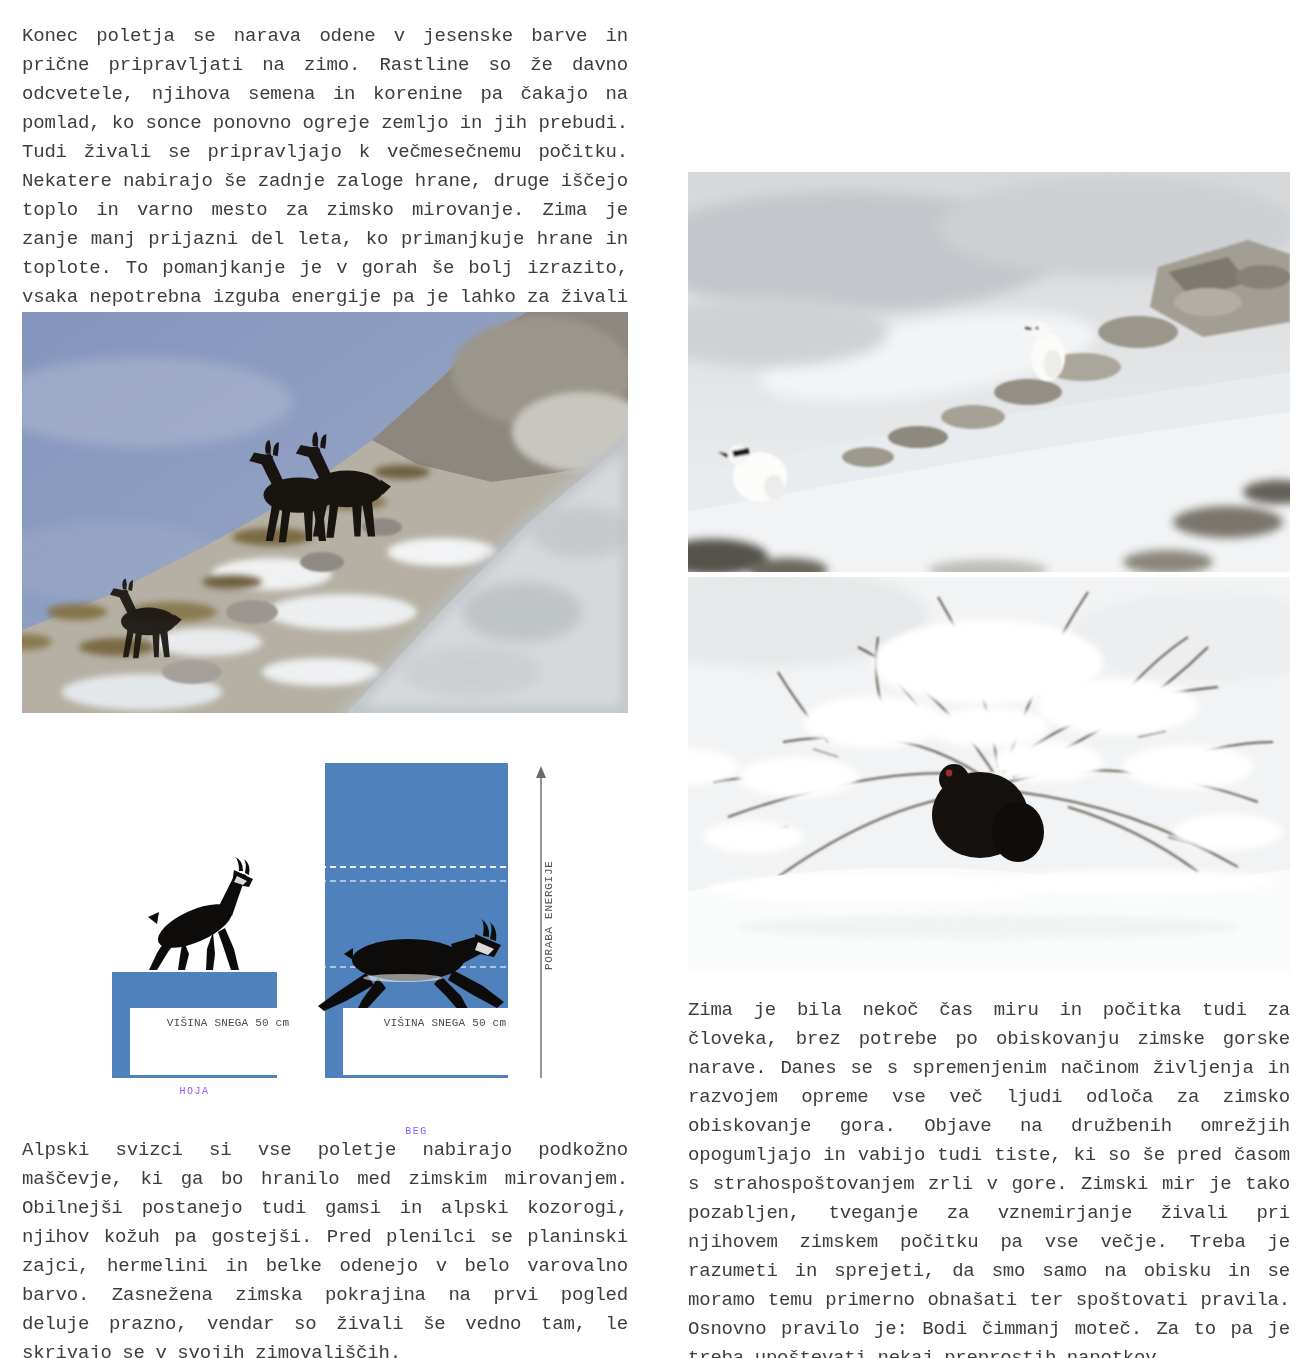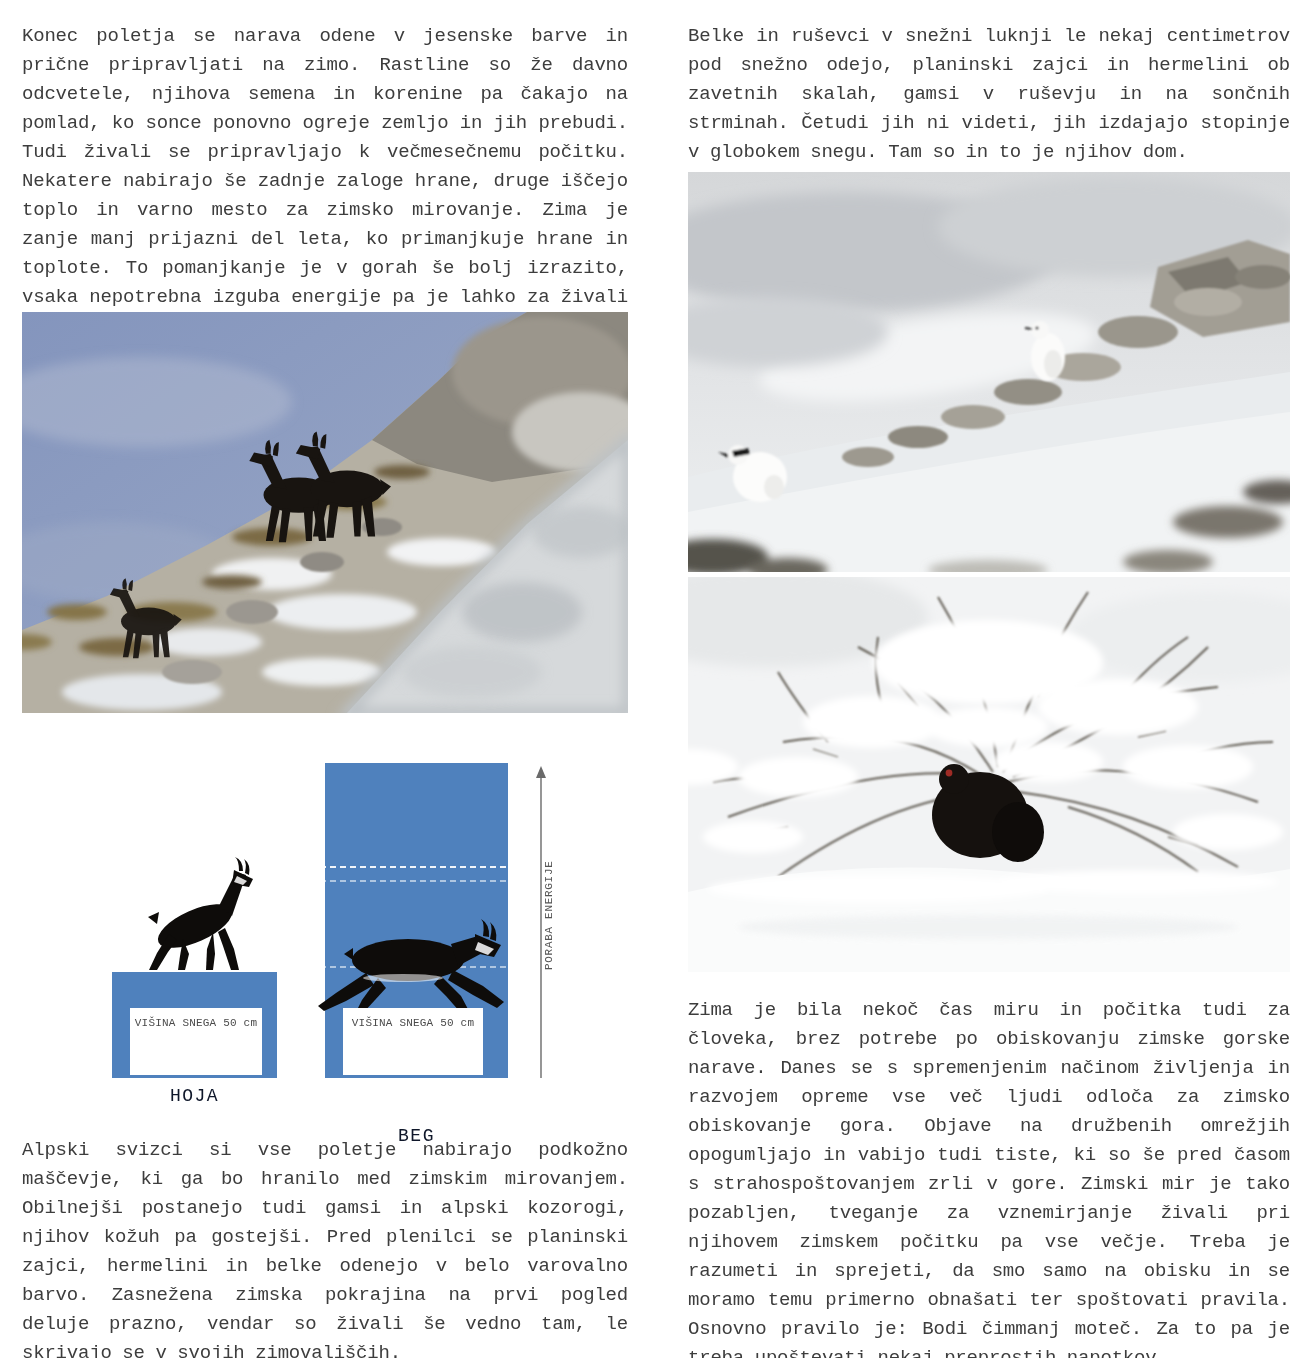--- a/index.html
+++ b/index.html
@@ -4,25 +4,25 @@
 <style>
   html,body{margin:0;padding:0;background:#fff;}
   .page{position:relative;width:1314px;height:1358px;background:#ffffff;overflow:hidden;
         font-family:Liberation Mono, monospace;}
   .body-text{position:absolute;margin:0;font-size:19px;line-height:29px;color:#3d3d3d;
              text-align:justify;letter-spacing:-0.2px;word-spacing:-0.5px;}
   .photo{position:absolute;overflow:hidden;background:#ddd;}
   .photo svg{display:block;}
   .diagram{position:absolute;}
   .bar{position:absolute;background:#4f81bd;}
-  .snowbox{position:absolute;background:#ffffff;text-align:center;}
+  .snowbox{position:absolute;background:#ffffff;text-align:center;padding-left:32px;}
   .snowbox .snow-label{display:block;margin-top:9px;font-size:11px;color:#4a4a4a;letter-spacing:0.2px;}
   .dash{position:absolute;height:0;border-top:2px dashed rgba(255,255,255,0.92);}
   .dash.faint{border-top:2px dashed rgba(255,255,255,0.55);}
-  .bar-label{position:absolute;font-size:18px;color:#0f172a;letter-spacing:1.5px;text-align:center;}
+  .bar-label{position:absolute;font-size:10px;color:#8b5cf6;letter-spacing:1.5px;text-align:center;}
   .axis-label{position:absolute;font-size:11px;color:#555;letter-spacing:0.7px;white-space:nowrap;
               transform:rotate(-90deg);transform-origin:left bottom;}
   .cham{position:absolute;}
 </style>
 </head>
 <body>
 
 <div class="page">
 
   <p class="body-text" style="left:22px;top:22px;width:606px;">Konec poletja se narava odene v jesenske barve in prične pripravljati na zimo. Rastline so že davno odcvetele, njihova semena in korenine pa čakajo na pomlad, ko sonce ponovno ogreje zemljo in jih prebudi. Tudi živali se pripravljajo k večmesečnemu počitku. Nekatere nabirajo še zadnje zaloge hrane, druge iščejo toplo in varno mesto za zimsko mirovanje. Zima je zanje manj prijazni del leta, ko primanjkuje hrane in toplote. To pomanjkanje je v gorah še bolj izrazito, vsaka nepotrebna izguba energije pa je lahko za živali usodna.</p>
@@ -155,21 +155,20 @@
 
     <svg style="position:absolute;left:437px;top:6px;" width="18" height="316" viewBox="0 0 18 316">
       <line x1="9" y1="314" x2="9" y2="12" stroke="#6a6a6a" stroke-width="1.4"></line>
       <polygon points="9,2 4,14 14,14" fill="#6a6a6a"></polygon>
     </svg>
     <div class="axis-label" style="left:460px;top:200px;">PORABA ENERGIJE</div>
   </div>
 
   <p class="body-text" style="left:22px;top:1136px;width:606px;">Alpski svizci si vse poletje nabirajo podkožno maščevje, ki ga bo hranilo med zimskim mirovanjem. Obilnejši postanejo tudi gamsi in alpski kozorogi, njihov kožuh pa gostejši. Pred plenilci se planinski zajci, hermelini in belke odenejo v belo varovalno barvo. Zasnežena zimska pokrajina na prvi pogled deluje prazno, vendar so živali še vedno tam, le skrivajo se v svojih zimovališčih.</p>
 
-  <p class="body-text" style="left:688px;top:22px;width:602px;">Belke in ruševci v snežni luknji le nekaj centimetrov pod snežno odejo, planinski zajci in hermelini ob zavetnih skalah, gamsi v ruševju in na sončnih strminah. Četudi jih ni videti, jih izdajajo stopinje v globokem snegu. Tam so in to je njihov dom.</p>
 
   <div class="photo" style="left:688px;top:172px;width:602px;height:400px;">
     <svg width="602" height="400" viewBox="0 0 602 400">
       <defs>
         <linearGradient id="sn2" x1="0" y1="0" x2="0" y2="1">
           <stop offset="0" stop-color="#d5d7d9"></stop>
           <stop offset="0.5" stop-color="#e2e4e6"></stop>
           <stop offset="1" stop-color="#eef0f1"></stop>
         </linearGradient>
         <filter id="pb1" x="-40%" y="-40%" width="180%" height="180%">

